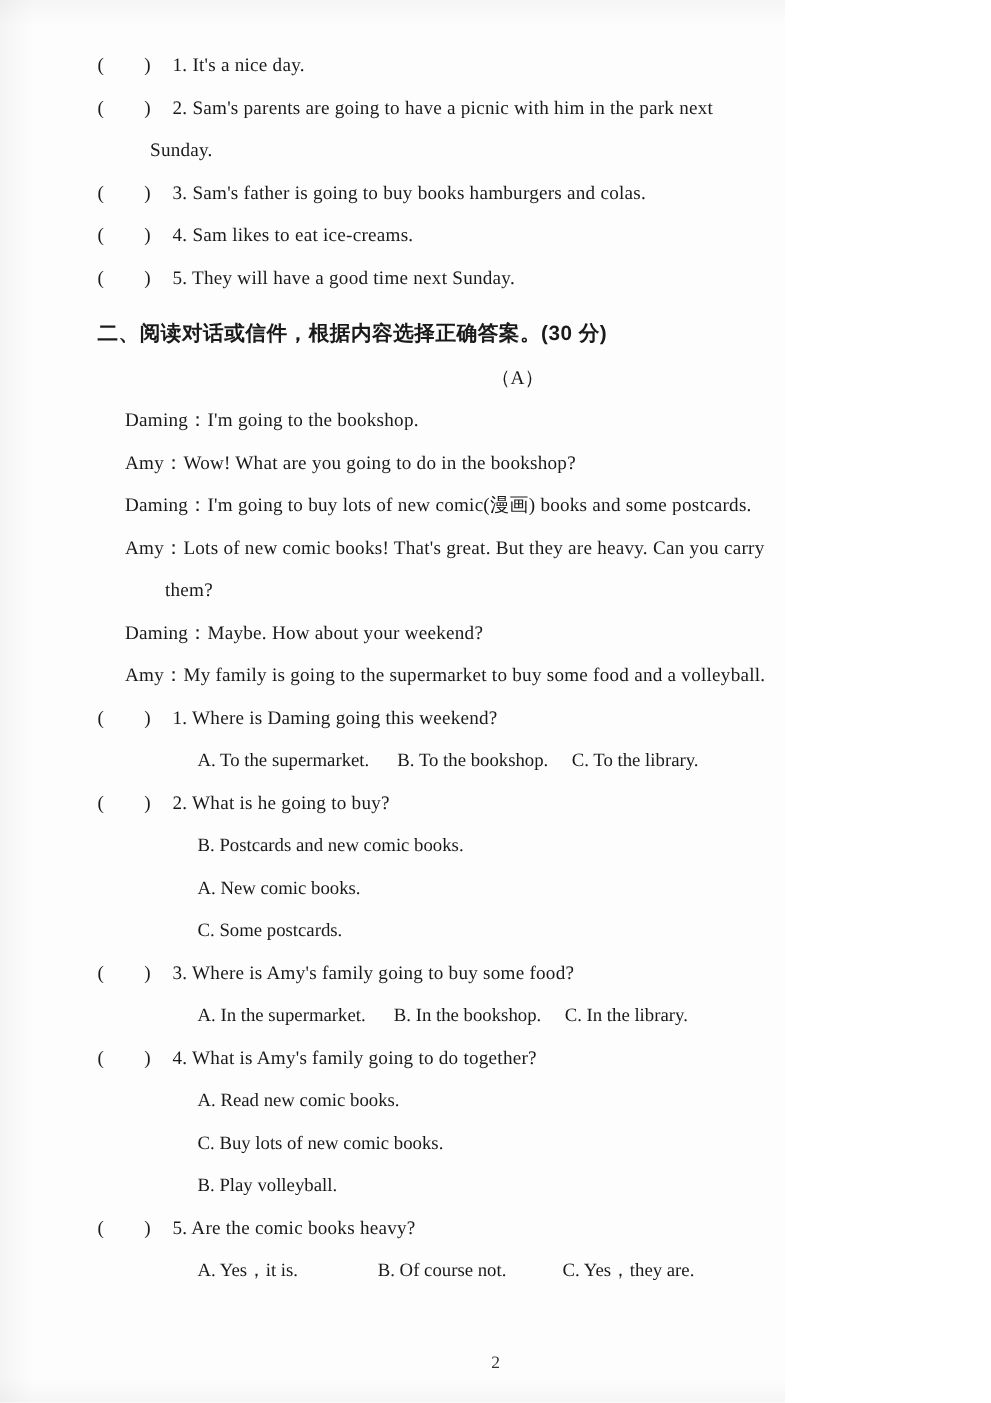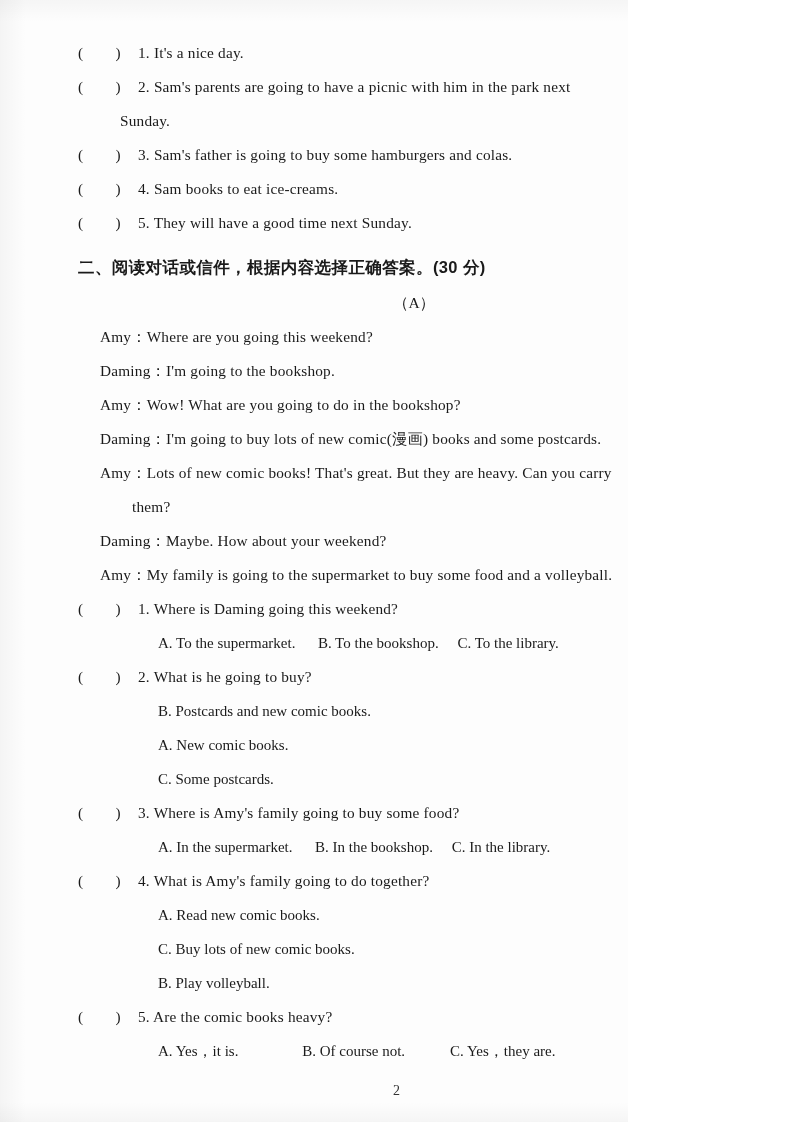--- a/index.html
+++ b/index.html
@@ -103,31 +103,30 @@
 <div class="page">
   <div class="paper-tint"></div>
 
   <div class="content">
 
     <div class="line"><span class="paren">(        )</span><span class="qnum">1.</span> <span>It's a nice day.</span></div>
 
     <div class="line"><span class="paren">(        )</span><span class="qnum">2.</span> <span>Sam's parents are going to have a picnic with him in the park next</span></div>
     <div class="line indent-cont">Sunday.</div>
 
-    <div class="line"><span class="paren">(        )</span><span class="qnum">3.</span> <span>Sam's father is going to buy some hamburgers and colas.</span></div>
+    <div class="line"><span class="paren">(        )</span><span class="qnum">3.</span> <span>Sam's father is going to buy books hamburgers and colas.</span></div>
 
-    <div class="line"><span class="paren">(        )</span><span class="qnum">4.</span> <span>Sam books to eat ice-creams.</span></div>
+    <div class="line"><span class="paren">(        )</span><span class="qnum">4.</span> <span>Sam likes to eat ice-creams.</span></div>
 
     <div class="line"><span class="paren">(        )</span><span class="qnum">5.</span> <span>They will have a good time next Sunday.</span></div>
 
     <div class="section-head">二、阅读对话或信件，根据内容选择正确答案。(30 分)</div>
 
     <div class="center">（A）</div>
 
-    <div class="line indent-dlg"><span>Amy：</span><span>Where are you going this weekend?</span></div>
     <div class="line indent-dlg"><span>Daming：</span><span>I'm going to the bookshop.</span></div>
     <div class="line indent-dlg"><span>Amy：</span><span>Wow! What are you going to do in the bookshop?</span></div>
     <div class="line indent-dlg"><span>Daming：</span><span>I'm going to buy lots of new comic(漫画) books and some postcards.</span></div>
     <div class="line indent-dlg"><span>Amy：</span><span>Lots of new comic books! That's great. But they are heavy. Can you carry</span></div>
     <div class="line indent-dlg2">them?</div>
     <div class="line indent-dlg"><span>Daming：</span><span>Maybe. How about your weekend?</span></div>
     <div class="line indent-dlg"><span>Amy：</span><span>My family is going to the supermarket to buy some food and a volleyball.</span></div>
 
     <div class="line"><span class="paren">(        )</span><span class="qnum">1.</span> <span>Where is Daming going this weekend?</span></div>
     <div class="opt-row">A. To the supermarket.      B. To the bookshop.     C. To the library.</div>

